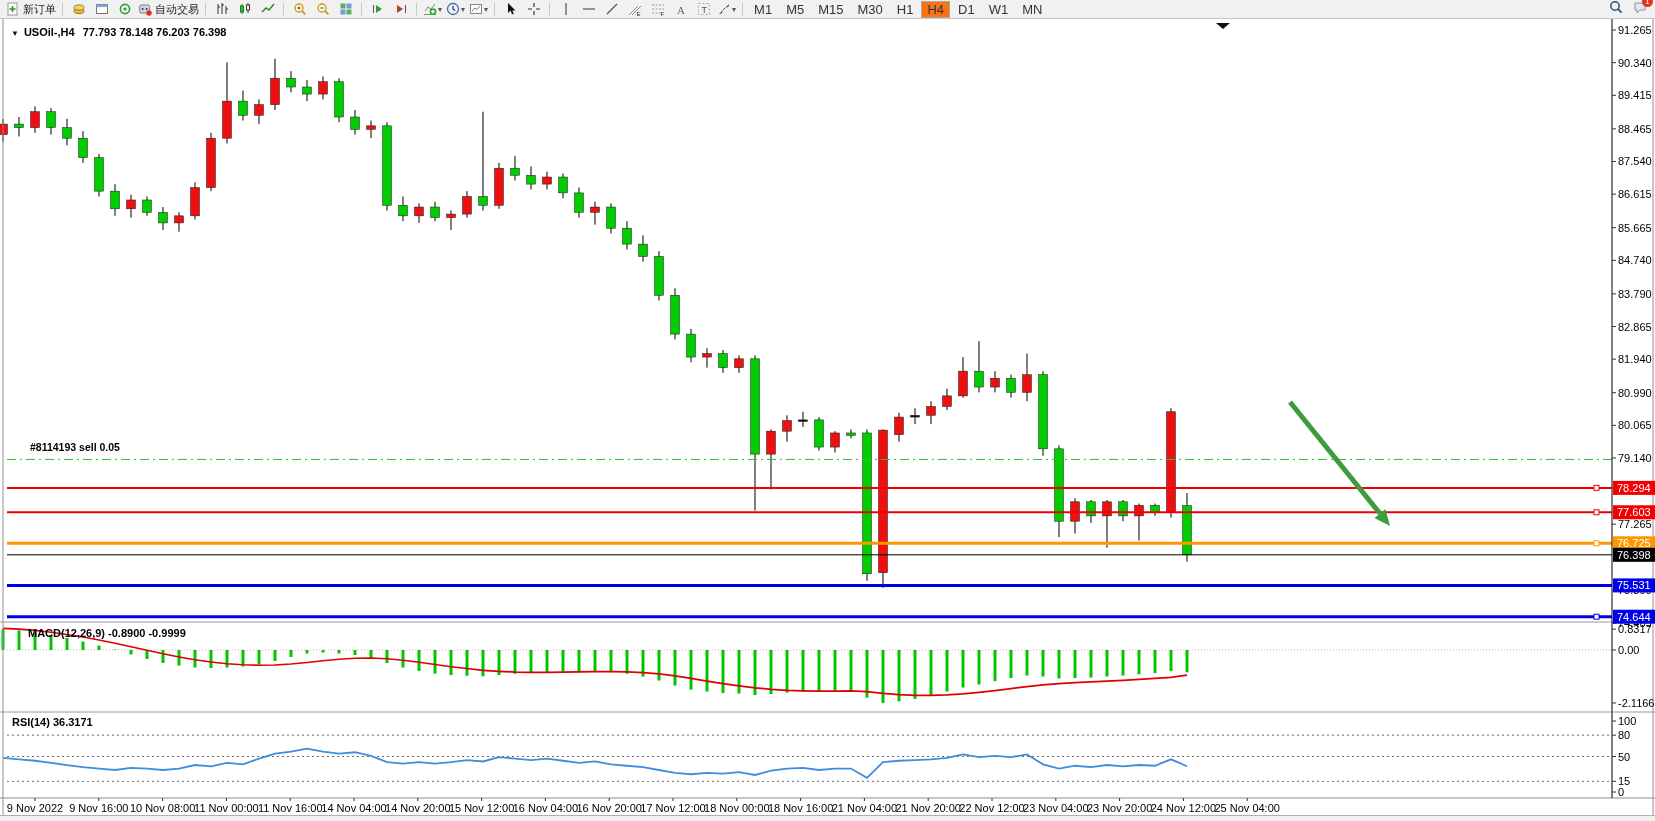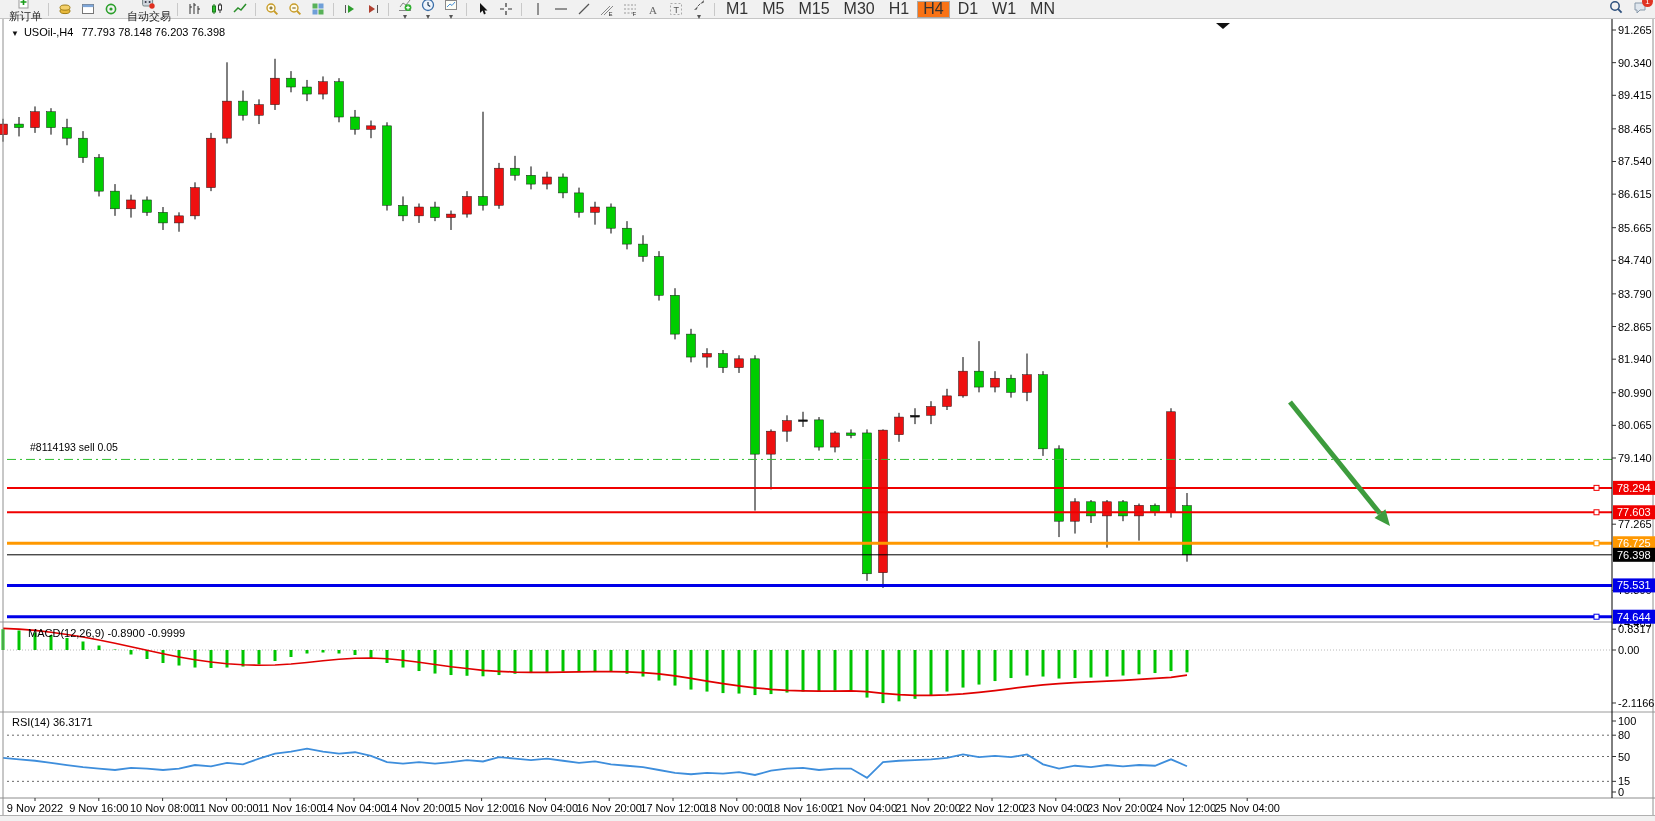--- a/index.html
+++ b/index.html
@@ -1,33 +1,33 @@
 <!DOCTYPE html>
 <html><head>
 <meta charset="utf-8">
 <style>
   html,body{margin:0;padding:0;width:1655px;height:821px;overflow:hidden;
     font-family:"Liberation Sans",sans-serif;background:#f1f1f1;position:relative;}
   #toolbar{position:absolute;top:0;left:0;width:1655px;height:19px;background:#f1f1f1;
     border-bottom:1px solid #c6c6c6;display:flex;align-items:center;padding-left:4px;z-index:5;box-sizing:border-box;}
   .tb-item{height:17px;min-width:19px;display:inline-flex;align-items:center;justify-content:center;
-    padding:0 2px;font-size:11px;color:#222;cursor:default;flex-direction:column;}
+    padding:0 2px;font-size:11px;color:#222;cursor:default;}
   .tb-item svg{display:block;}
   .tb-label{margin-left:3px;font-size:11px;}
   .tb-sep{width:1px;height:13px;background:#c9c9c9;margin:0 4px;flex:none;}
   .caret{font-size:8px;color:#555;margin-left:1px;}
-  .tf-btn{height:15px;padding:0 5px;font-size:16px;color:#333;display:inline-flex;align-items:center;
+  .tf-btn{height:15px;padding:0 5px;font-size:13px;color:#333;display:inline-flex;align-items:center;
     border:1px solid transparent;margin:0 1px;}
   .tf-btn.active{background:#f97316;border:1px solid #a9a9a9;}
   #tb-right{margin-left:auto;display:flex;align-items:center;margin-right:8px;}
   .bubble-wrap{position:relative;margin-left:10px;}
   .badge{position:absolute;top:-4px;right:-6px;width:11px;height:11px;border-radius:6px;background:#e03323;
     color:#fff;font-size:8px;display:flex;align-items:center;justify-content:center;}
   svg#chart{position:absolute;top:0;left:0;}
-  .overlay{position:absolute;font-size:11px;color:#000;white-space:nowrap;z-index:3;pointer-events:none;}
+  .overlay{position:absolute;font-size:11px;color:#000;white-space:nowrap;z-index:3;pointer-events:none;font-weight:bold;}
   #symline{left:11px;top:26px;}
   #symline .dd{font-size:8px;margin-right:5px;color:#111;}
   #symline .ohlc{margin-left:8px;}
   #orderlbl{left:30px;top:441px;font-size:10.5px;}
   #macdlbl{left:12px;top:627px;padding-left:16px;}
   #rsilbl{left:12px;top:716px;}
 </style>
 </head>
 <body>
 

